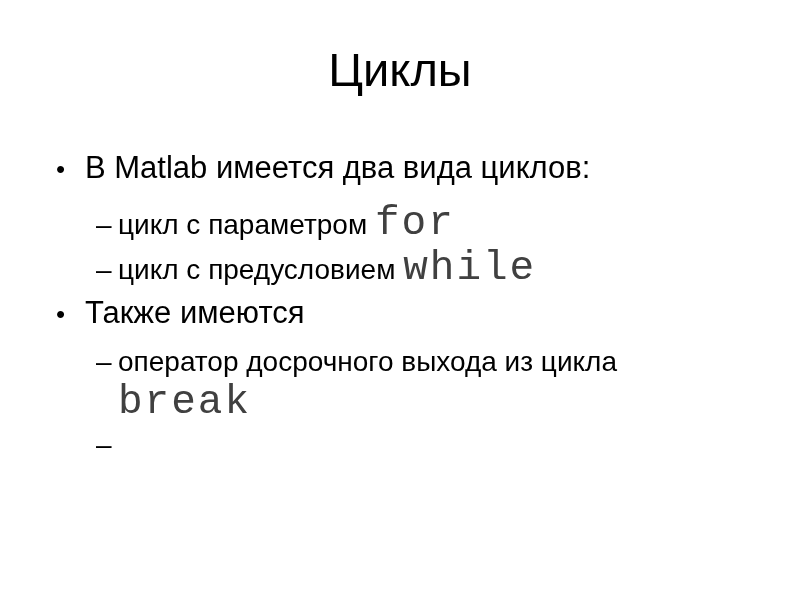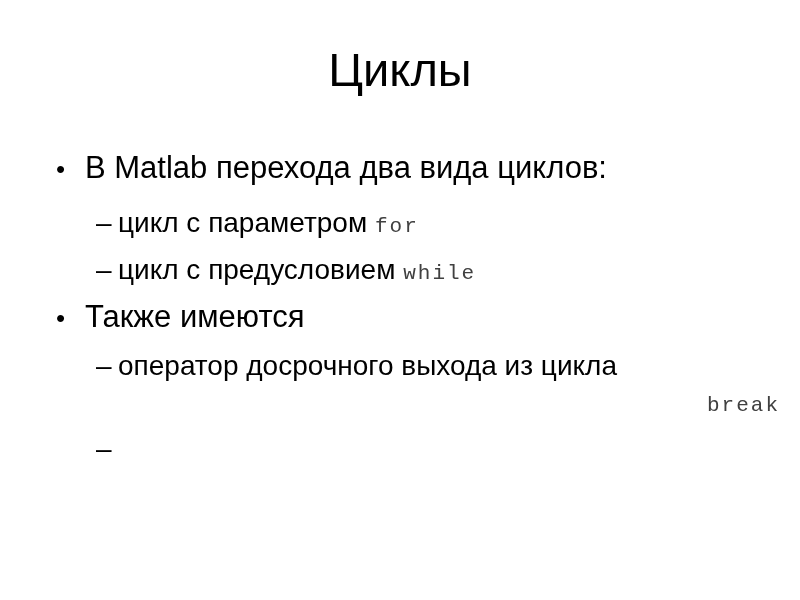--- a/index.html
+++ b/index.html
@@ -53,29 +53,28 @@
     flex: 0 0 22px;
   }
   .mb14 { margin-bottom: 14px; }
   .mb8  { margin-bottom: 8px; }
   .mb3  { margin-bottom: 3px; }
   .item-body {
     flex: 1 1 auto;
   }
   code, .code {
     font-family: "Liberation Mono", monospace;
-    font-size: 21px;
+    font-size: 41px;
     letter-spacing: 2px;
     color: #404040;
     font-weight: 400;
   }
   .code-block {
     display: block;
     line-height: 40px;
-    text-align: right;
   }
   .code-inline {
     display: inline;
   }
   .page-number {
     position: absolute;
     top: 547px;
     right: 46px;
     font-size: 15px;
     color: #1a1a1a;
@@ -86,21 +85,21 @@
 <body>
 
 <div class="slide">
 
   <div class="title">Циклы</div>
 
   <div class="content">
 
     <div class="row l1 mb14">
       <span class="marker">•</span>
-      <span class="item-body">В Matlab перехода два вида циклов:</span>
+      <span class="item-body">В Matlab имеется два вида циклов:</span>
     </div>
 
     <div class="row l2 mb3">
       <span class="marker">–</span>
       <span class="item-body"><span>цикл с параметром</span> <code class="code-inline">for</code></span>
     </div>
 
     <div class="row l2 mb3">
       <span class="marker">–</span>
       <span class="item-body"><span>цикл с предусловием</span> <code class="code-inline">while</code></span>

